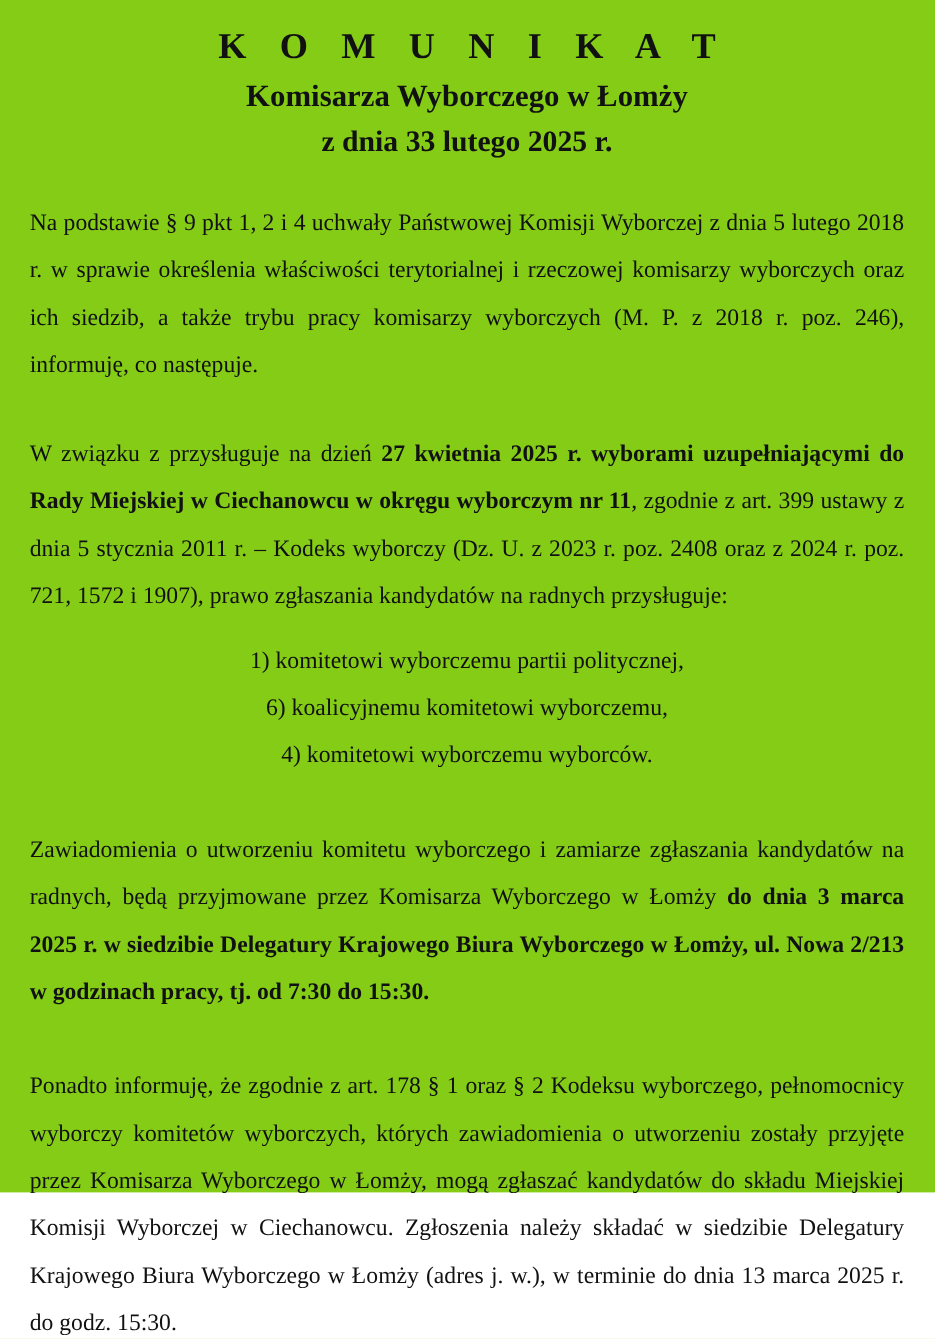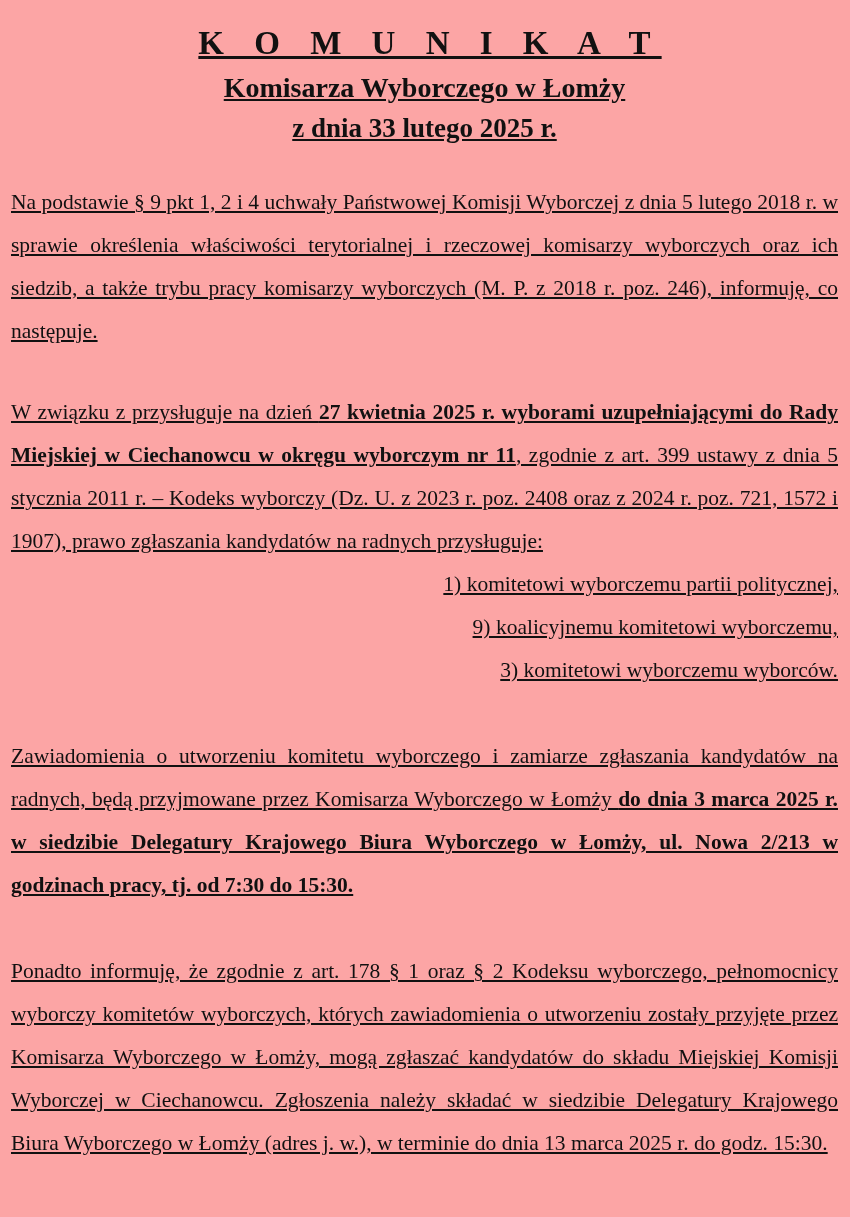--- a/index.html
+++ b/index.html
@@ -12,24 +12,23 @@
     width: 850px;
     height: 1217px;
     overflow: hidden;
     font-family: "Liberation Serif", "DejaVu Serif", serif;
     color: #111111;
     -webkit-font-smoothing: antialiased;
   }
   .page {
     box-sizing: border-box;
     width: 850px;
-    height: 1217px;
+    height: 1084px;
     padding: 24px 12px 0 11px;
-    background: #fca5a5;
-    text-decoration: underline;
+    background: #84cc16;
   }
 
   
   .heading {
     text-align: center;
     margin: 0;
   }
   .title-main {
     font-size: 33px;
     font-weight: bold;
@@ -53,31 +52,31 @@
 
   
   .body-block {
     margin-top: 34px;
   }
   p.para {
     font-size: 21.5px;
     line-height: 43px;
     text-align: justify;
     text-justify: inter-word;
-    margin: 0;
+    margin: 16px;
     hyphens: none;
   }
   p.para.gap-lg   { margin-top: 38px; }
   p.para.gap-md   { margin-top: 43px; }
   p.para.gap-sm   { margin-top: 0; }
 
   .list-item {
     font-size: 21.5px;
     line-height: 43px;
-    text-align: right;
+    text-align: center;
     margin: 0;
   }
 
   b, .b { font-weight: bold; }
 </style>
 </head>
 <body>
 
 <div class="page">
 
@@ -89,22 +88,22 @@
 
   <div class="body-block">
 
     <p class="para gap-sm">Na podstawie § 9 pkt 1, 2 i 4 uchwały Państwowej Komisji Wyborczej z dnia 5 lutego 2018 r. w sprawie określenia właściwości terytorialnej i rzeczowej komisarzy wyborczych oraz ich siedzib, a także trybu pracy komisarzy wyborczych (M. P. z 2018 r. poz. 246), informuję, co następuje.</p>
 
     <p class="para gap-lg">
       <span>W związku z przysługuje na dzień </span><b>27 kwietnia 2025 r. wyborami uzupełniającymi do Rady Miejskiej w Ciechanowcu w okręgu wyborczym nr 11</b><span>, zgodnie z art. 399 ustawy z dnia 5 stycznia 2011 r. – Kodeks wyborczy (Dz. U. z 2023 r. poz. 2408 oraz z 2024 r. poz. 721, 1572 i 1907), prawo zgłaszania kandydatów na radnych przysługuje:</span>
     </p>
 
     <p class="list-item">1) komitetowi wyborczemu partii politycznej,</p>
-    <p class="list-item">9) koalicyjnemu komitetowi wyborczemu,</p>
-    <p class="list-item">3) komitetowi wyborczemu wyborców.</p>
+    <p class="list-item">6) koalicyjnemu komitetowi wyborczemu,</p>
+    <p class="list-item">4) komitetowi wyborczemu wyborców.</p>
 
     <p class="para gap-md">
       <span>Zawiadomienia o utworzeniu komitetu wyborczego i zamiarze zgłaszania kandydatów na radnych, będą przyjmowane przez Komisarza Wyborczego w Łomży </span><b>do dnia 3 marca 2025 r. w siedzibie Delegatury Krajowego Biura Wyborczego w Łomży, ul. Nowa 2/213 w godzinach pracy, tj. od 7:30 do 15:30.</b>
     </p>
 
     <p class="para gap-md">Ponadto informuję, że zgodnie z art. 178 § 1 oraz § 2 Kodeksu wyborczego, pełnomocnicy wyborczy komitetów wyborczych, których zawiadomienia o utworzeniu zostały przyjęte przez Komisarza Wyborczego w Łomży, mogą zgłaszać kandydatów do składu Miejskiej Komisji Wyborczej w Ciechanowcu. Zgłoszenia należy składać w siedzibie Delegatury Krajowego Biura Wyborczego w Łomży (adres j. w.), w terminie do dnia 13 marca 2025 r. do godz. 15:30.</p>
 
   </div>
 </div>
 

